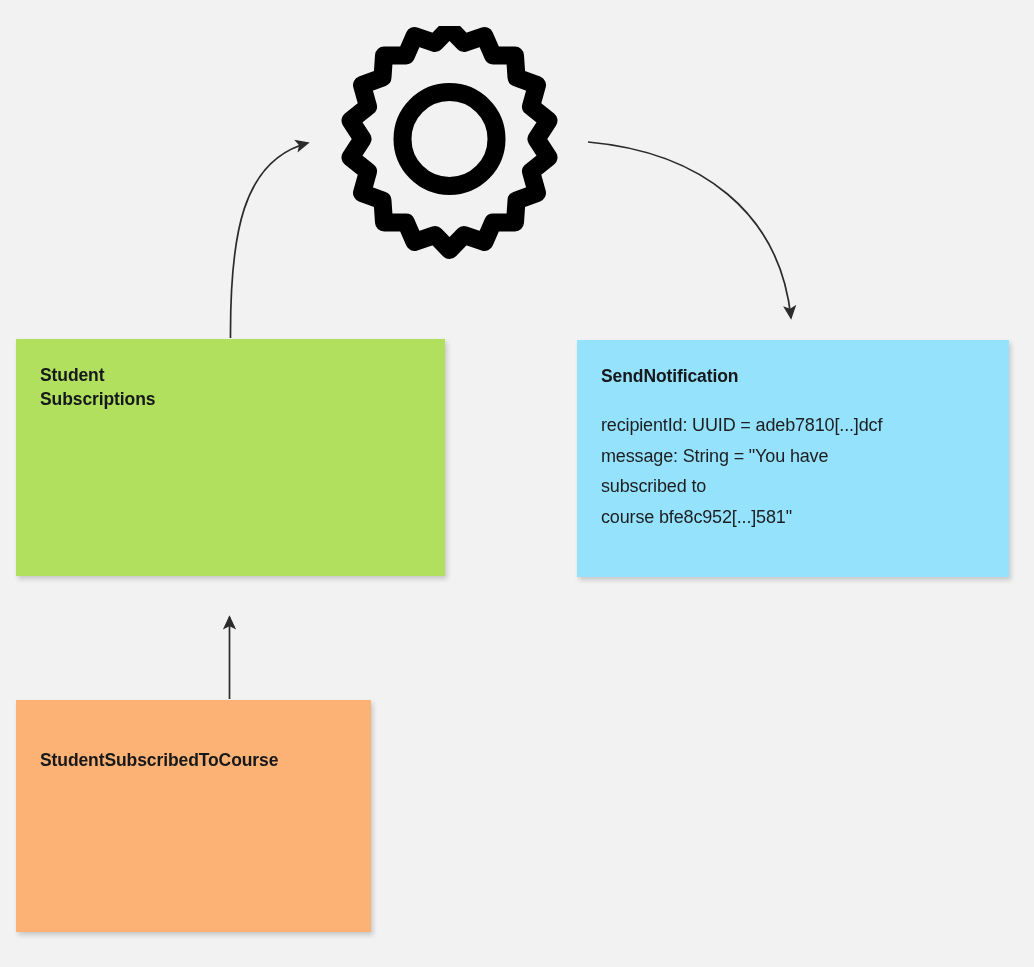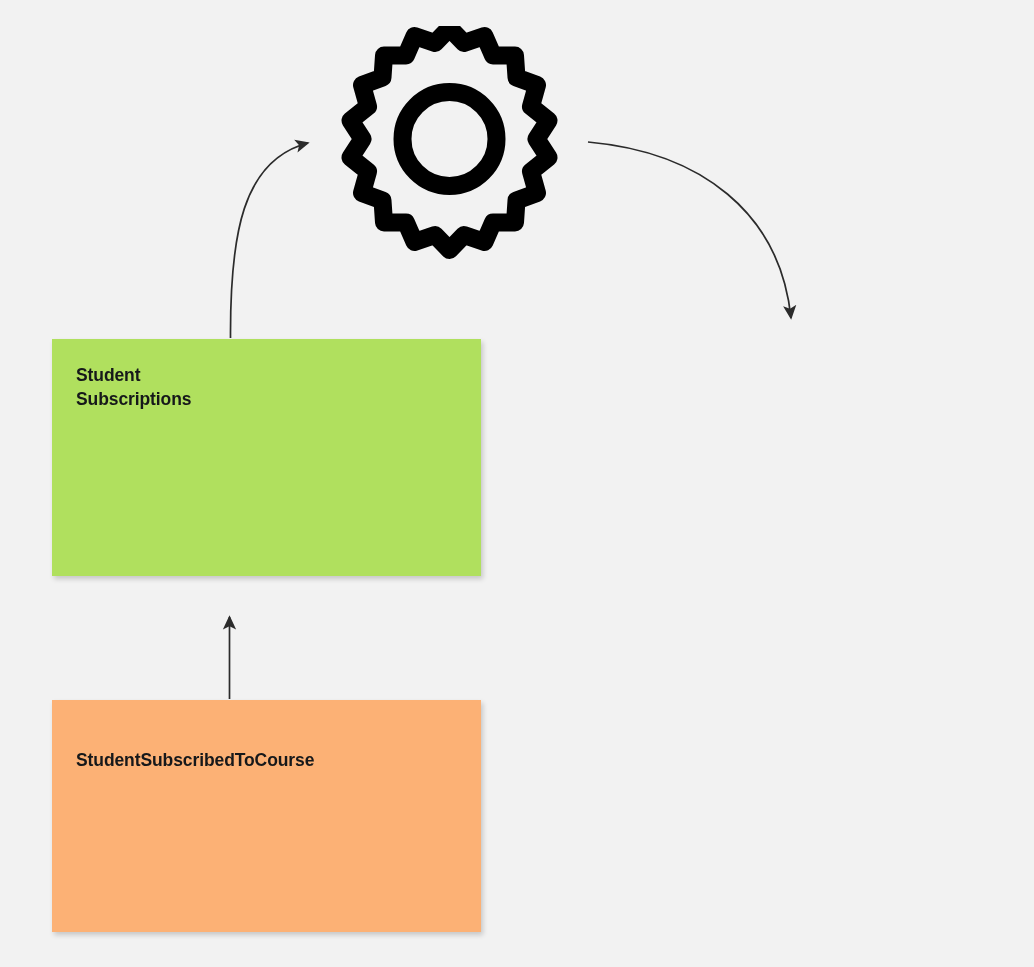--- a/index.html
+++ b/index.html
@@ -24,21 +24,20 @@
     top: 0;
     width: 1034px;
     height: 967px;
     pointer-events: none;
   }
   .node {
     position: absolute;
     box-sizing: border-box;
     padding: 24px 24px 20px 24px;
     box-shadow: 2px 3px 5px rgba(0,0,0,0.18);
-    margin-left: 36px;
   }
   .node-title {
     font-weight: bold;
     font-size: 17.5px;
     line-height: 24px;
     color: #16181a;
     white-space: pre-line;
     letter-spacing: -0.1px;
   }
   .node-body {
@@ -59,21 +58,21 @@
   #node-send-notification {
     left: 577px;
     top: 340px;
     width: 432px;
     height: 237px;
     background: #95e2fc;
   }
   #node-student-subscribed-event {
     left: 16px;
     top: 700px;
-    width: 429px;
+    width: 355px;
     height: 232px;
     background: #fcb175;
   }
   #node-send-notification .node-title { font-size: 17.5px; }
   #node-student-subscribed-event { padding-top: 48px; }
   #node-student-subscribed-event .node-body { margin-top: 24px; }
   #gear-icon-wrap {
     position: absolute;
     left: 331px;
     top: 26px;
@@ -116,18 +115,25 @@
     <g>
       <path d="M588,142 C700,152 780,212 791,318" fill="none" stroke="#2b2b2b" stroke-width="1.7" marker-end="url(#ah)"></path>
     </g>
   </svg>
 
   <div class="node" id="node-student-subscriptions">
     <div class="node-title">Student
 Subscriptions</div>
   </div>
 
+  <div class="node" id="node-send-notification">
+    <div class="node-title">SendNotification</div>
+    <div class="node-body">recipientId: UUID = adeb7810[...]dcf
+message: String = "You have
+subscribed to
+course bfe8c952[...]581"</div>
+  </div>
 
   <div class="node" id="node-student-subscribed-event">
     <div class="node-title">StudentSubscribedToCourse</div>
   </div>
 
 </div>
 
 </body></html>

